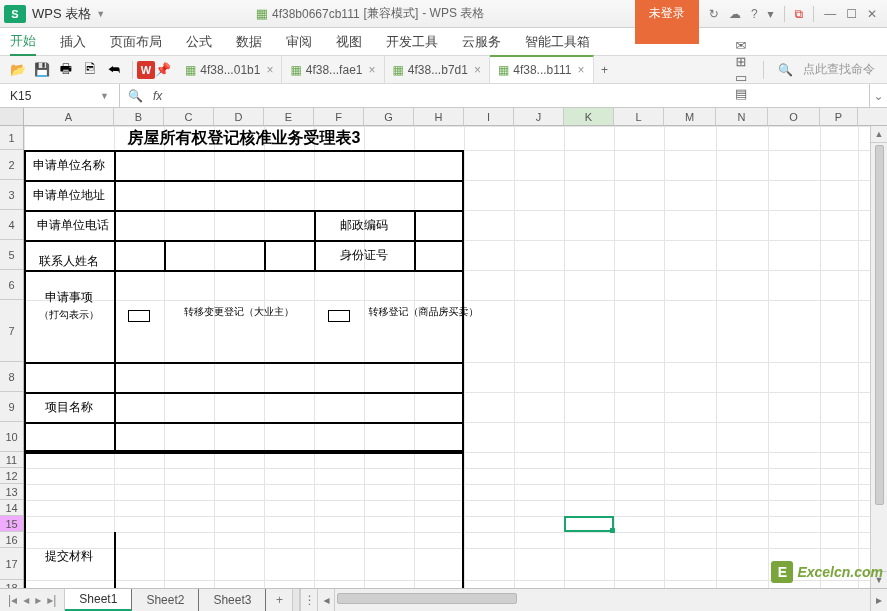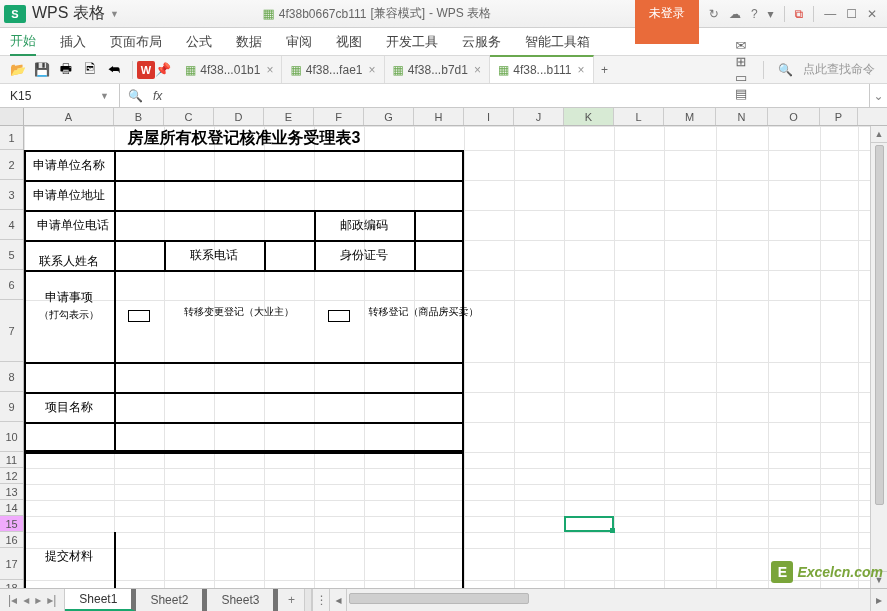--- a/index.html
+++ b/index.html
@@ -1,21 +1,21 @@
 <!DOCTYPE html>
 <html><head>
 <meta charset="utf-8">
 <style>
 * { margin: 0; padding: 0; box-sizing: border-box; font-family: "Microsoft YaHei", "SimSun", sans-serif; }
 body { width: 887px; height: 611px; overflow: hidden; background: #fff; font-size: 12px; }
 
 
 .titlebar { height: 28px; background: linear-gradient(#f8f8f8,#efefef); display: flex; align-items: center; border-bottom: 1px solid #d0d0d0; }
 .logo-box { width: 22px; height: 18px; background: #19a66e; color: #fff; display: flex; align-items: center; justify-content: center; font-size: 11px; font-weight: bold; margin-left: 4px; border-radius: 2px; }
-.app-name { margin-left: 6px; font-size: 16px; color: #333; }
+.app-name { margin-left: 6px; font-size: 13px; color: #333; }
 .app-drop { margin-left: 5px; color: #888; font-size: 9px; }
 .title-center { flex: 1; display: flex; justify-content: center; align-items: center; color: #666; gap: 4px; }
 .doc-icon { color: #6aa84f; font-size: 13px; }
 .login-badge { background: #e96b3a; color: #fff; padding: 22px 14px; font-size: 12px; }
 .title-icons { display: flex; align-items: center; gap: 10px; padding: 0 10px; color: #777; }
 .title-icons span { cursor: pointer; }
 .title-icons .sep { width: 1px; height: 16px; background: #ccc; }
 
 
 .menubar { height: 28px; display: flex; align-items: center; padding: 0 10px; gap: 24px; border-bottom: 1px solid #d9d9d9; background: #fff; }
@@ -73,21 +73,21 @@
 .selcell::after { content:''; position:absolute; right:-3px; bottom:-3px; width:5px; height:5px; background:#19a66e; }
 
 .vscroll { position: absolute; right: 0; top: 0; bottom: 0; width: 17px; background: #f0f0f0; border-left: 1px solid #ccc; display:flex; flex-direction:column; align-items:center; }
 .vscroll .btn { height:17px; width:100%; display:flex; align-items:center; justify-content:center; color:#777; font-size:9px; border-bottom:1px solid #ccc; }
 .vscroll .btn.bot{ border-top:1px solid #ccc; border-bottom:none; margin-top:auto; }
 .vthumb { width: 9px; background:#cfcfcf; border:1px solid #b8b8b8; border-radius:2px; margin-top:2px; }
 
 
 .sheettabs { height: 23px; display: flex; align-items: stretch; border-top: 1px solid #c0c0c0; background: #f0f0f0; font-size: 12px; }
 .st-nav { display: flex; align-items: center; gap: 6px; padding: 0 8px; color: #888; border-right: 1px solid #ccc; }
-.st-tab { padding: 0 14px; display: flex; align-items: center; border-right: 5px solid #737373; color: #555; cursor: pointer; }
+.st-tab { padding: 0 14px; display: flex; align-items: center; border-right: 1px solid #737373; color: #555; cursor: pointer; }
 .st-tab.active { background: #fff; color: #333; border-bottom: 2px solid #19a66e; }
 .st-plus { width: 26px; display:flex; align-items:center; justify-content:center; color:#777; }
 .hscroll { flex: 1; display:flex; align-items:center; border-left:1px solid #ccc; position:relative; }
 .hs-btn { width:17px; height:100%; display:flex; align-items:center; justify-content:center; color:#777; border-right:1px solid #ccc; }
 .hs-btn.r{ border-left:1px solid #ccc; border-right:none; margin-left:auto; }
 .hs-track { flex:1; position:relative; height:100%; }
 .hthumb { position:absolute; left:2px; top:4px; height:11px; width:180px; background:#cfcfcf; border:1px solid #b8b8b8; border-radius:2px; }
 .rs-handle { width:8px; background:#e6e6e6; border-left:1px solid #ccc; border-right:1px solid #ccc;}
 .watermark { position:absolute; right:4px; bottom:28px; display:flex; align-items:center; gap:4px; font-size:14px; color:#7aa53a; font-weight:bold; font-style:italic; pointer-events:none; }
 .watermark .e { width:22px; height:22px; background:#7aa53a; color:#fff; display:flex; align-items:center; justify-content:center; border-radius:3px; font-style:normal;}
@@ -290,21 +290,20 @@
         <div class="iline" style="left: 0px; top: 144px; width: 440px; height: 1.5px;"></div>
         <div class="iline" style="top: 84px; left: 290px; height: 60px; width: 1.5px;"></div>
         <div class="iline" style="top: 84px; left: 390px; height: 60px; width: 1.5px;"></div>
         <div class="iline" style="top: 114px; left: 140px; height: 30px; width: 1.5px;"></div>
         <div class="iline" style="top: 114px; left: 240px; height: 30px; width: 1.5px;"></div>
         <div class="celltext center" style="left: 0px; top: 24px; width: 90px; height: 30px;">申请单位名称</div>
         <div class="celltext center" style="left: 0px; top: 54px; width: 90px; height: 30px;">申请单位地址</div>
         <div class="celltext center" style="left: 0px; top: 84px; width: 90px; height: 30px; padding-left: 8px;">申请单位电话</div>
         <div class="celltext center" style="left: 290px; top: 84px; width: 100px; height: 30px;">邮政编码</div>
         <div class="celltext center" style="left: 0px; top: 120px; width: 90px; height: 30px;">联系人姓名</div>
-        <div class="celltext center" style="left: 140px; top: 114px; width: 100px; height: 30px;">联系电话</div>
         <div class="celltext center" style="left: 290px; top: 114px; width: 100px; height: 30px;">身份证号</div>
         <div class="celltext center" style="left: 0px; top: 162px; width: 90px; height: 18px;">申请事项</div>
         <div class="celltext center small" style="left: 0px; top: 180px; width: 90px; height: 18px;">（打勾表示）</div>
         <div class="checkbox" style="left: 104px; top: 184px; width: 22px; height: 12px;"></div>
         <div class="celltext center small" style="left: 140px; top: 178px; width: 150px; height: 16px;">转移变更登记（大业主）</div>
         <div class="checkbox" style="left: 304px; top: 184px; width: 22px; height: 12px;"></div>
         <div class="celltext center small" style="left: 340px; top: 178px; width: 119px; height: 16px;">转移登记（商品房买卖）</div>
         <div class="celltext center" style="left: 0px; top: 266px; width: 90px; height: 30px;">项目名称</div>
         <div class="celltext center" style="left: 0px; top: 406px; width: 90px; height: 48px;">提交材料</div>
         <div class="selcell" style="left: 540px; top: 390px; width: 50px; height: 16px;"></div>

